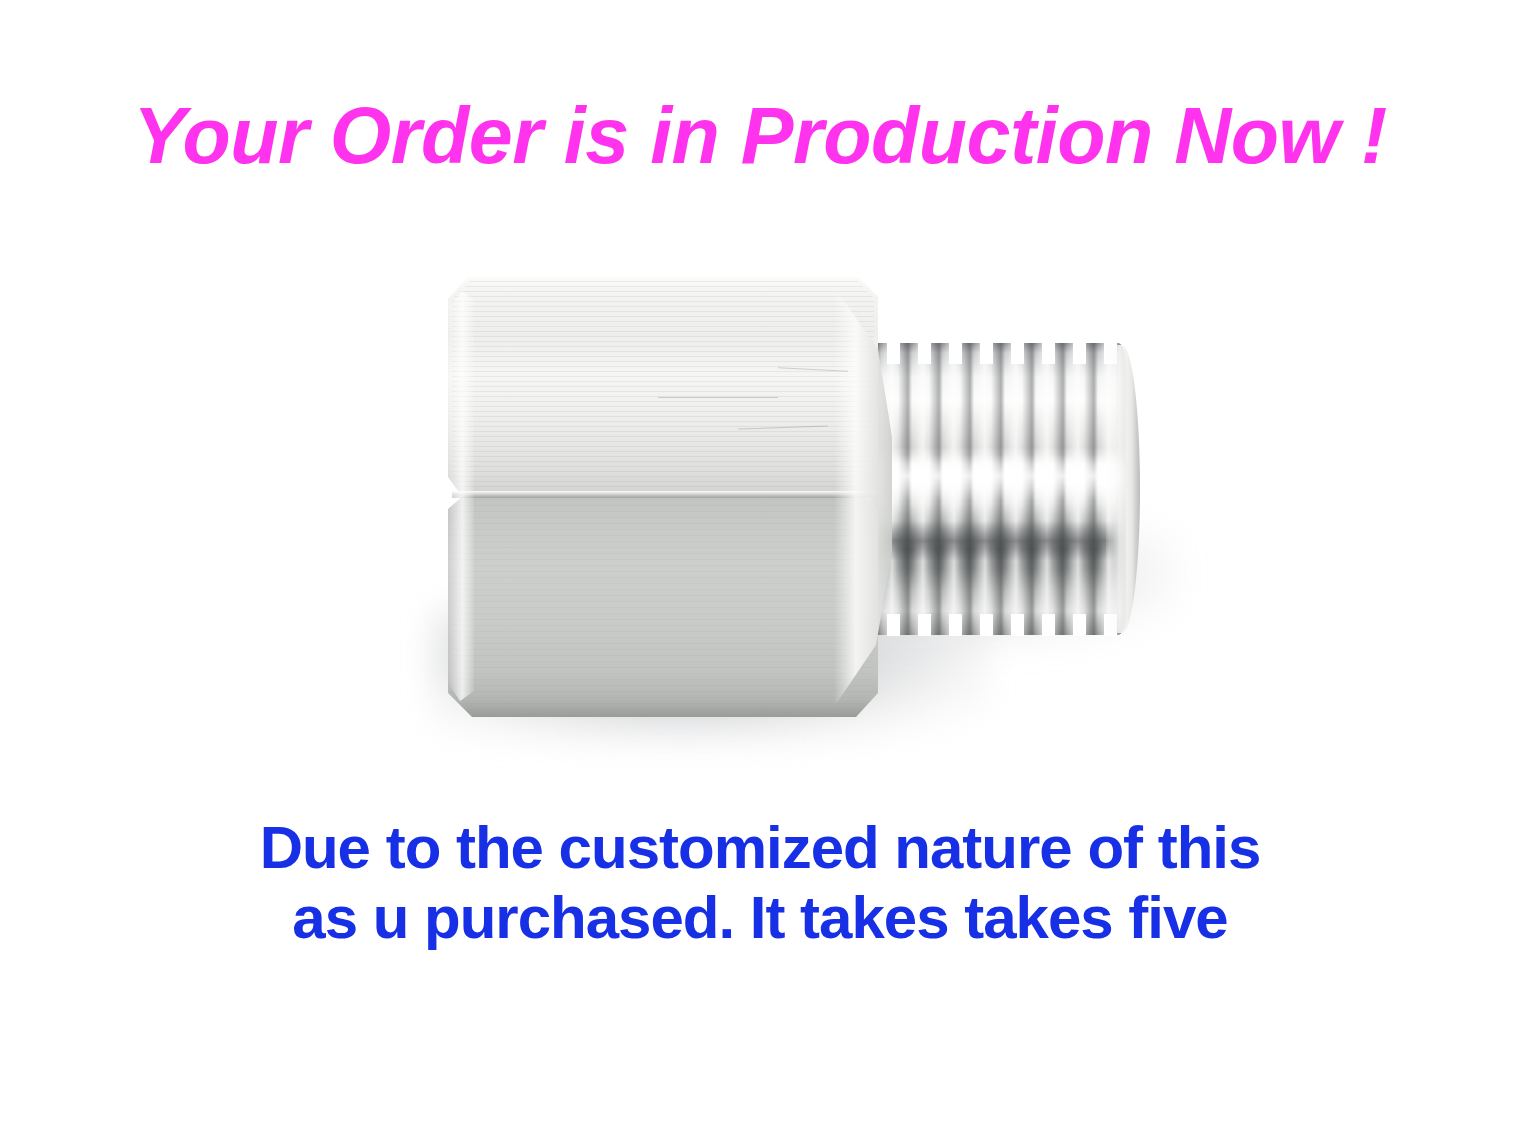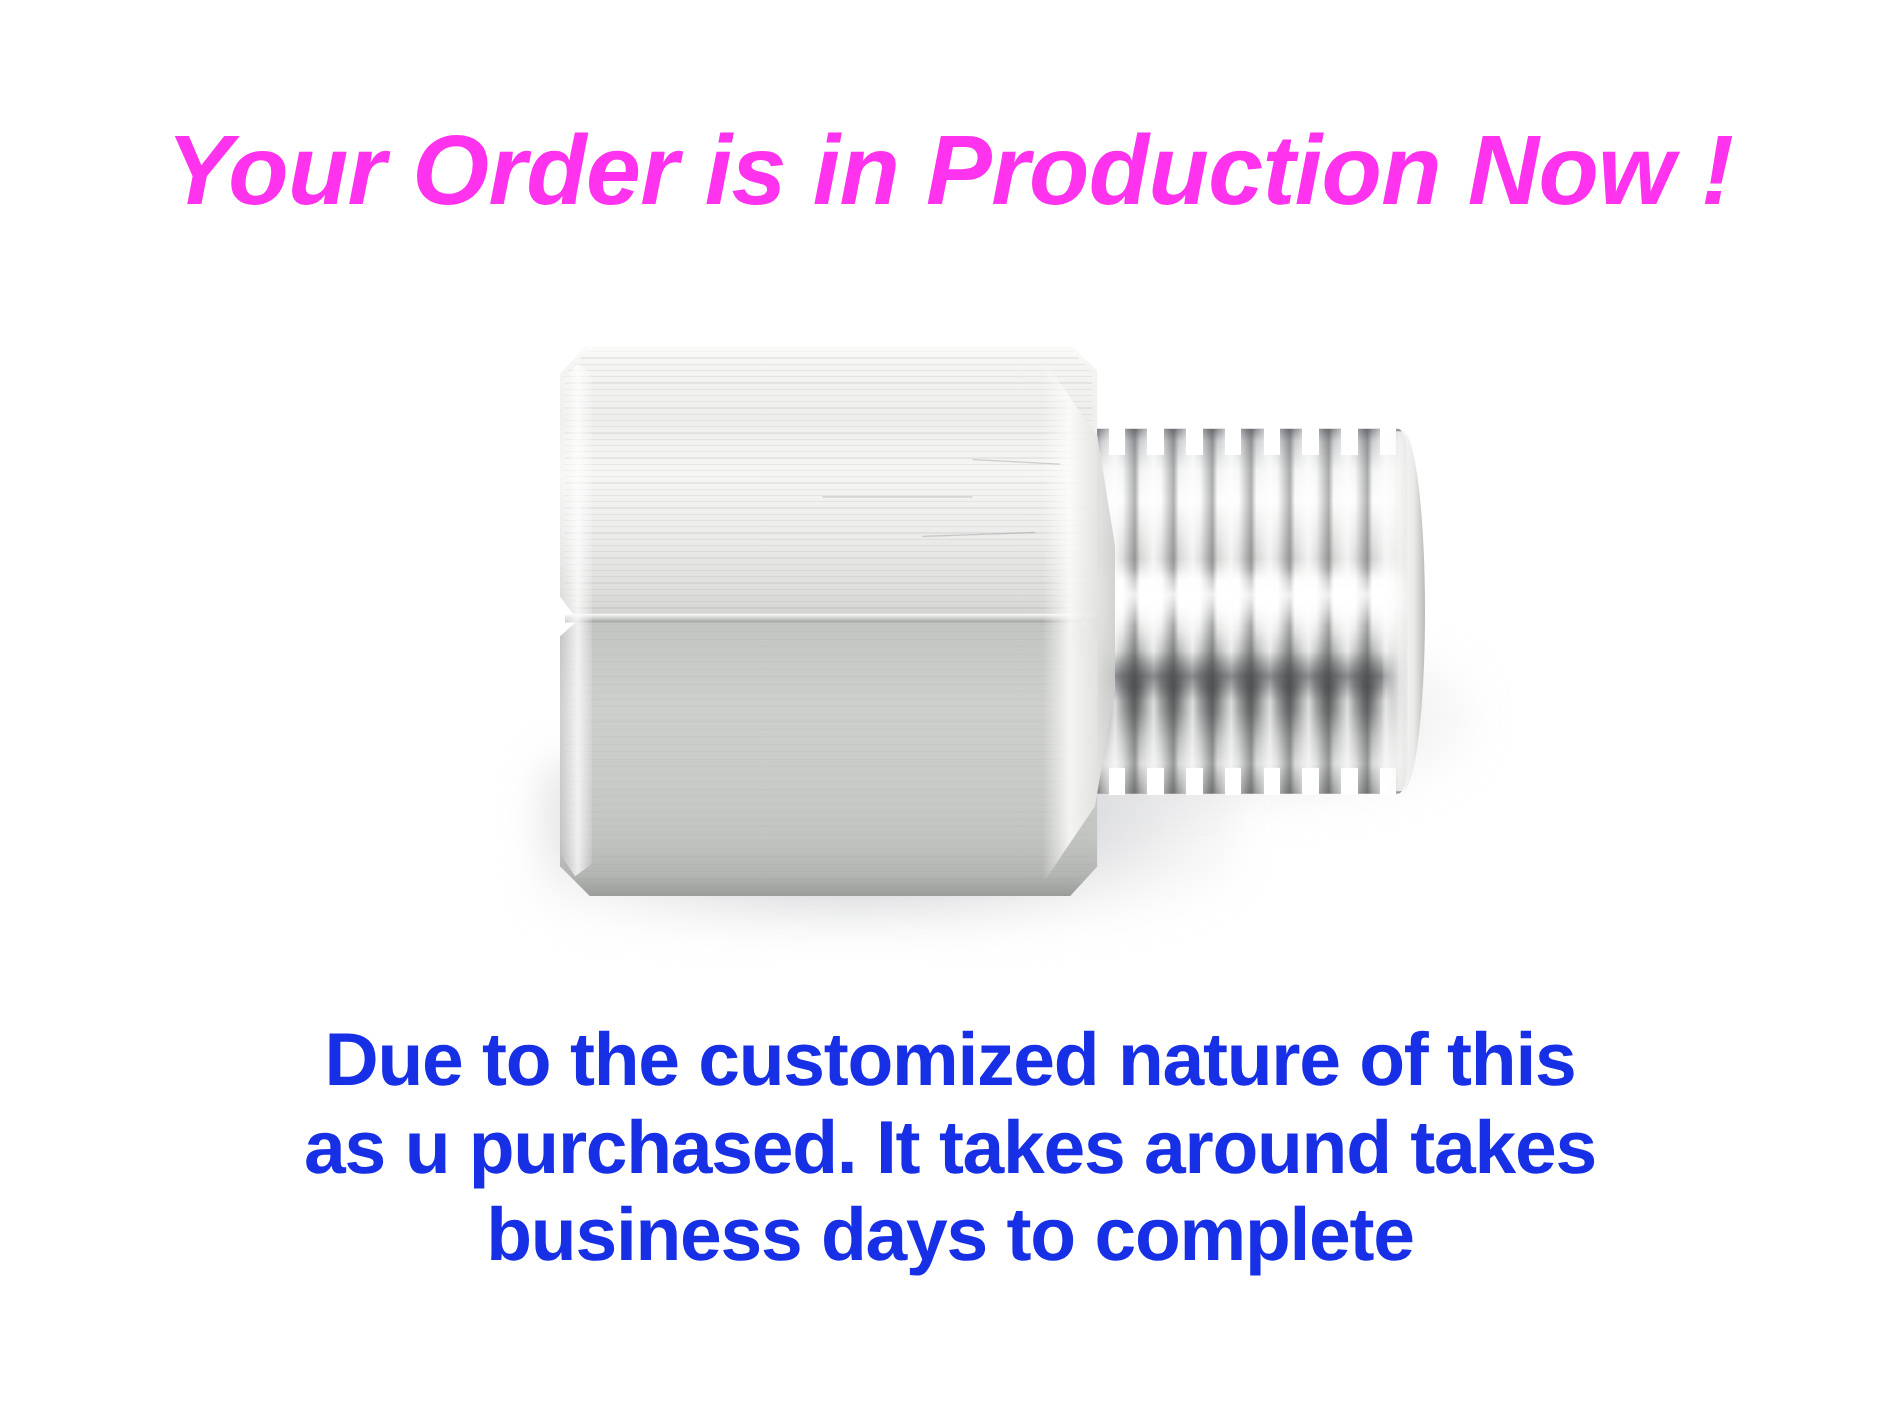--- a/index.html
+++ b/index.html
@@ -347,17 +347,16 @@
       <div class="hex-right-shoulder"></div>
       <div class="hex-scratch" style="left:210px;top:120px;width:120px;"></div>
       <div class="hex-scratch" style="left:290px;top:150px;width:90px;transform:rotate(-2deg);"></div>
       <div class="hex-scratch" style="left:330px;top:92px;width:70px;transform:rotate(3deg);"></div>
     </div>
 
   </div>
 
   <div class="body-text">
     <span class="line">Due to the customized nature of this</span>
-    <span class="line">as u purchased. It takes around takes</span>
-    <span class="line">business days to complete</span>
+    <span class="line">as u purchased. It takes takes five</span>
   </div>
 
 </div>
 
 </body></html>

